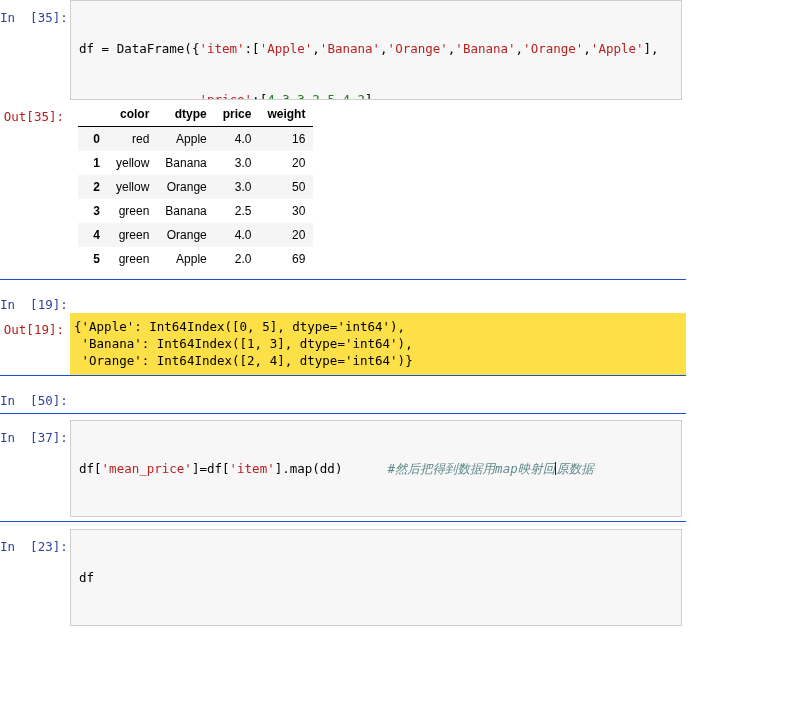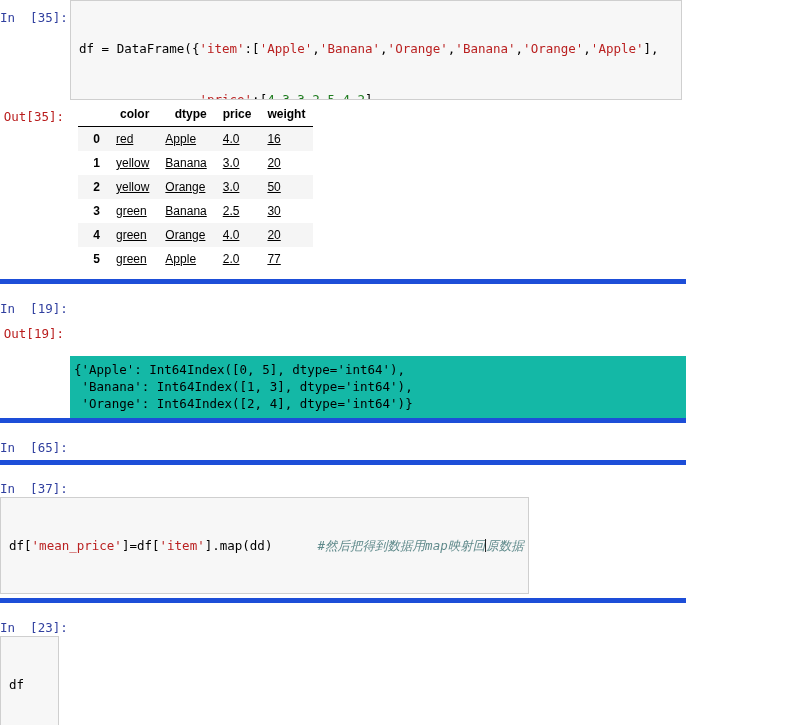--- a/index.html
+++ b/index.html
@@ -20,22 +20,21 @@
   }
 
   
   .cell {
     display: flex;
     align-items: flex-start;
     width: 686px;
     box-sizing: border-box;
   }
   .cell.sep-top {
-    border-top: 5px solid #1d4ed8;
-    flex-direction: column;
+    border-top: 1px solid #1d4ed8;
   }
 
   .prompt {
     width: 70px;
     min-width: 70px;
     box-sizing: border-box;
     text-align: right;
     padding-right: 6px;
     font-family: "DejaVu Sans Mono", monospace;
     font-size: 12.5px;
@@ -87,22 +86,21 @@
 
   
   .output-text {
     flex: 1;
     font-family: "DejaVu Sans Mono", monospace;
     font-size: 12.5px;
     line-height: 17px;
     color: #000000;
     white-space: pre;
     padding: 5px 0 6px 4px;
-    background: #14b8a6;
-    margin-top: 39px;
+    background: #fde047;
   }
 
   
   .output-df {
     flex: 1;
     padding: 4px 0 8px 4px;
     background: #ffffff;
   }
   table.df {
     border-collapse: collapse;
@@ -122,23 +120,23 @@
   table.df thead th.idxhead {
     border-bottom: 1.6px solid #000000;
   }
   table.df tbody th {
     font-weight: bold;
     text-align: right;
     padding: 5px 8px 5px 6px;
     white-space: nowrap;
   }
   table.df tbody td {
+    text-align: right;
     padding: 5px 8px 5px 8px;
     white-space: nowrap;
-    text-decoration: underline;
   }
   table.df tbody tr.odd th,
   table.df tbody tr.odd td {
     background: #f5f5f5;
   }
   table.df tbody tr.even th,
   table.df tbody tr.even td {
     background: #ffffff;
   }
   .col-index { min-width: 14px; }
@@ -206,40 +204,40 @@
               <td>green</td>
               <td>Orange</td>
               <td>4.0</td>
               <td>20</td>
             </tr>
             <tr class="even">
               <th class="col-index">5</th>
               <td>green</td>
               <td>Apple</td>
               <td>2.0</td>
-              <td>77</td>
+              <td>69</td>
             </tr>
           </tbody>
       </table>
     </div>
   </div>
 
   <div class="cell sep-top" style="padding-top:7px;">
     <div class="prompt prompt-in">In  [19]:</div>
   </div>
 
   <div class="cell">
     <div class="prompt prompt-out">Out[19]:</div>
     <div class="output-text" id="outtext-1">{'Apple': Int64Index([0, 5], dtype='int64'),
  'Banana': Int64Index([1, 3], dtype='int64'),
  'Orange': Int64Index([2, 4], dtype='int64')}</div>
   </div>
 
   <div class="cell sep-top" style="padding-top:7px; padding-bottom:4px;">
-    <div class="prompt prompt-in">In  [65]:</div>
+    <div class="prompt prompt-in">In  [50]:</div>
   </div>
 
   <div class="cell sep-top" style="padding-top:6px; padding-bottom:4px;">
     <div class="prompt prompt-in">In  [37]:</div>
     <div class="input-area">
       <div class="code-line">df[<span class="s-str">'mean_price'</span>]=df[<span class="s-str">'item'</span>].map(dd)      <span class="s-com"><span>#然后把得到数据用map映射回</span><span class="caret"></span><span>原数据</span></span></div>
     </div>
   </div>
 
   <div class="cell sep-top" style="padding-top:7px;">

